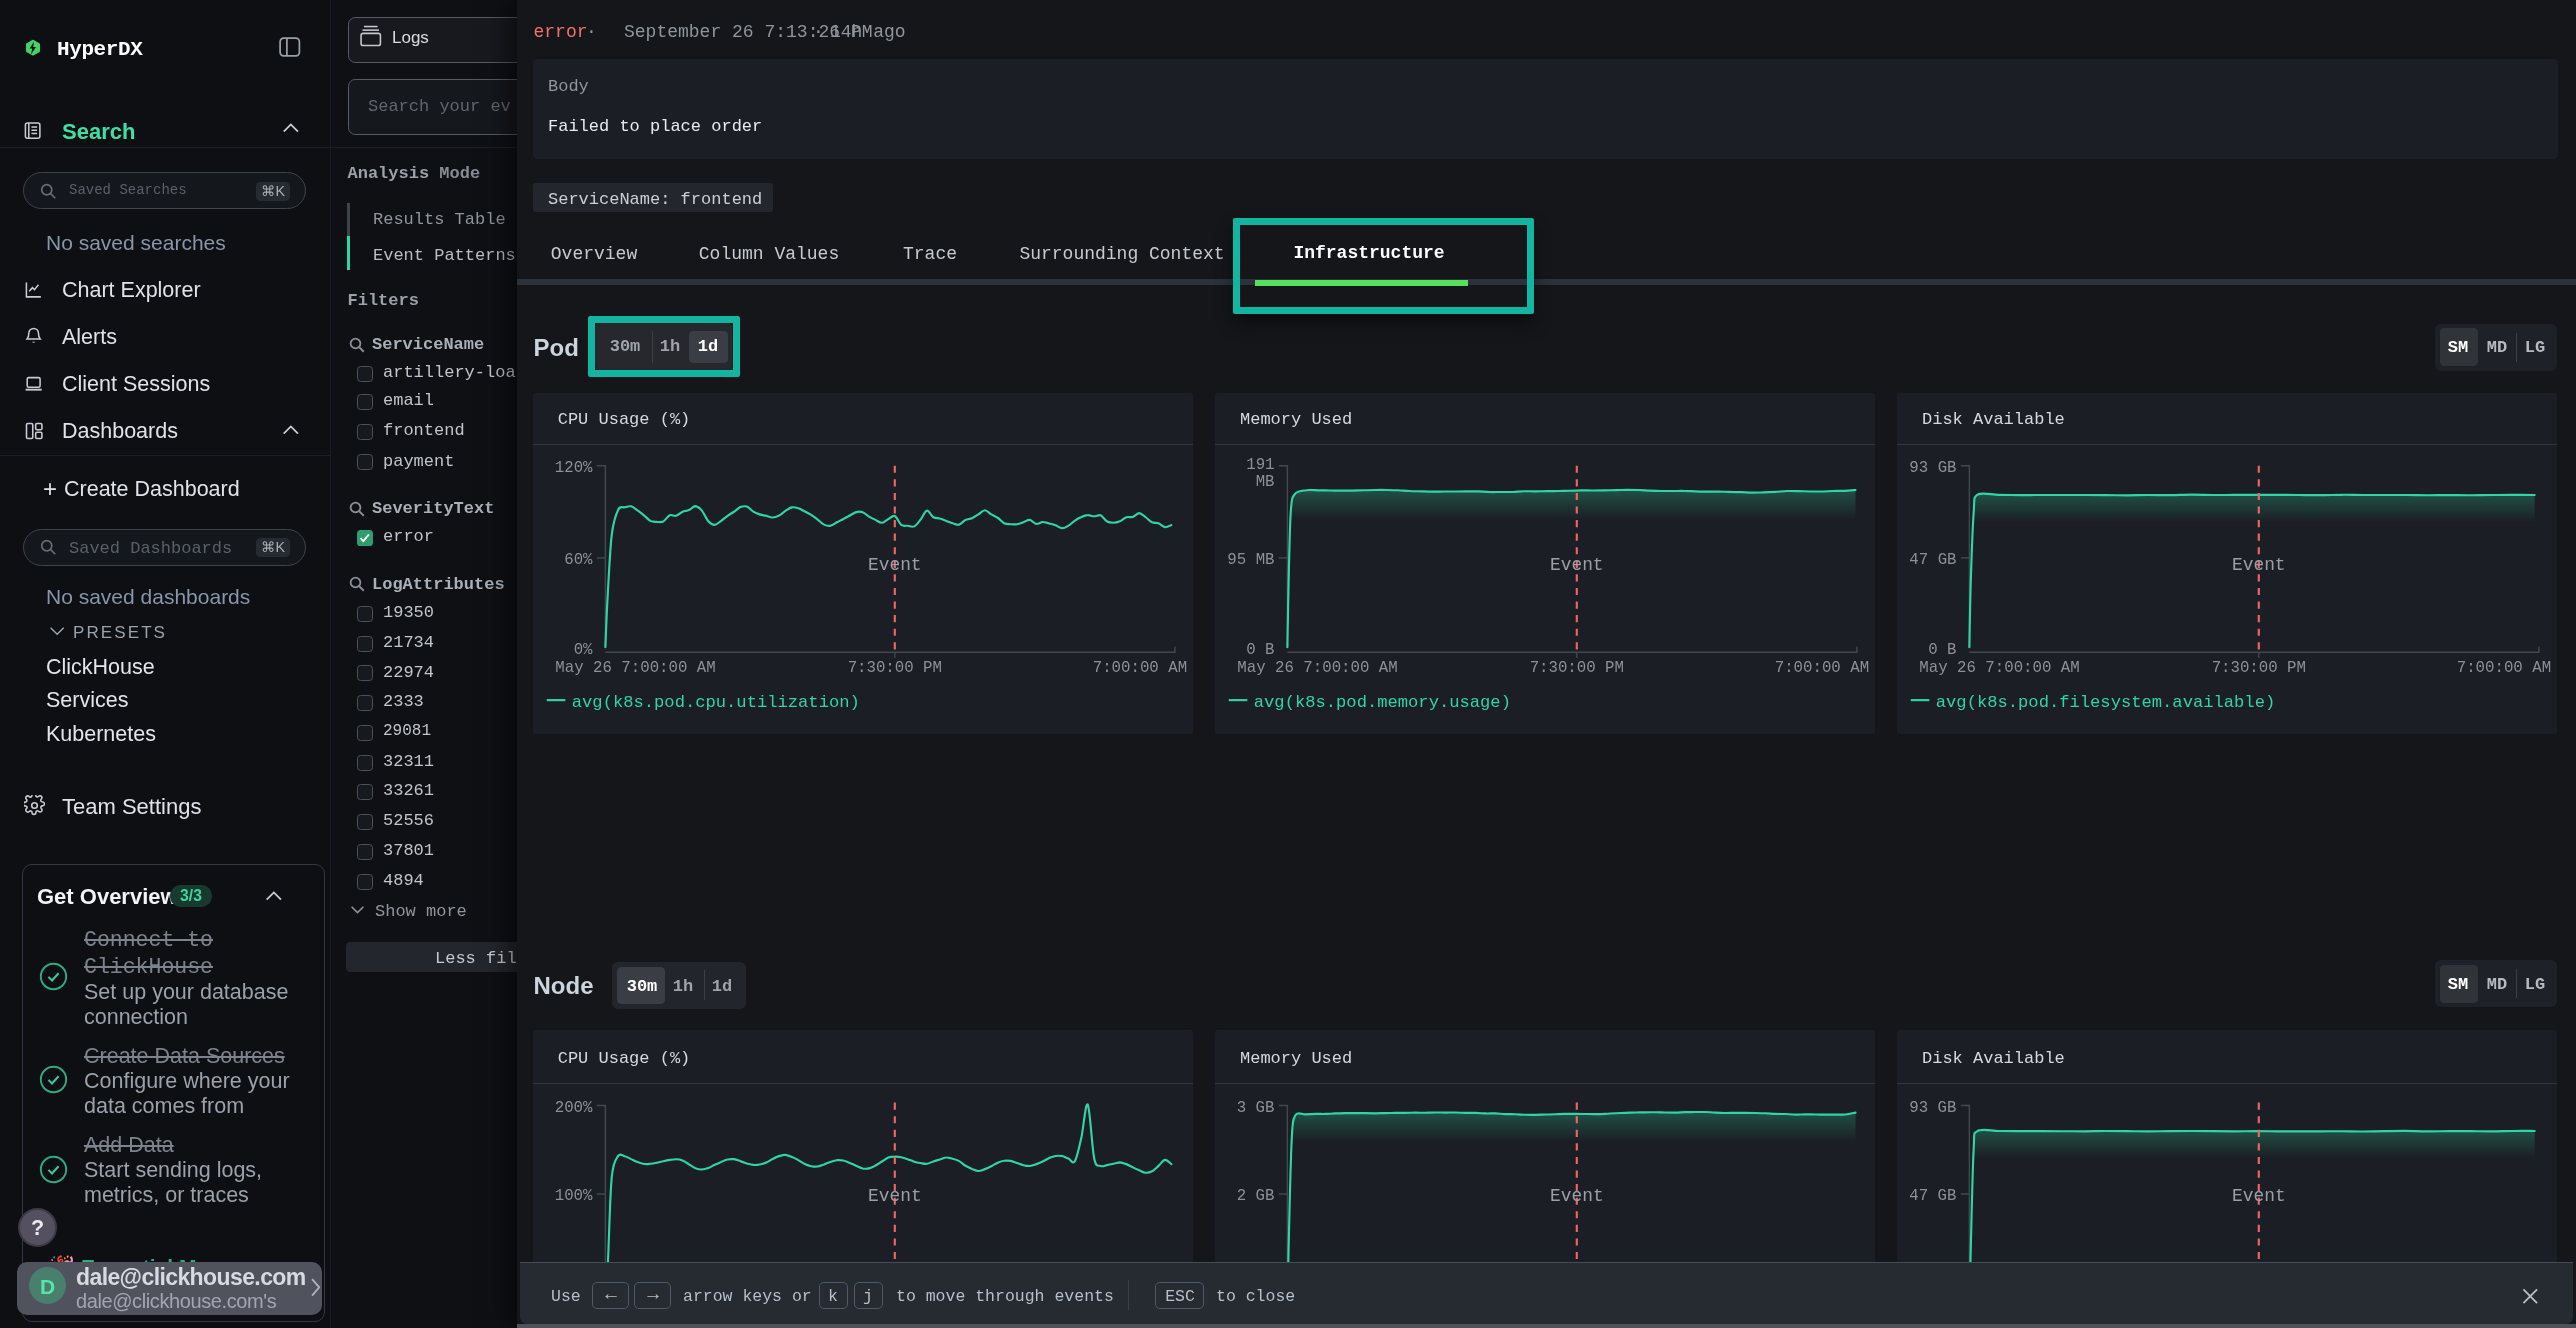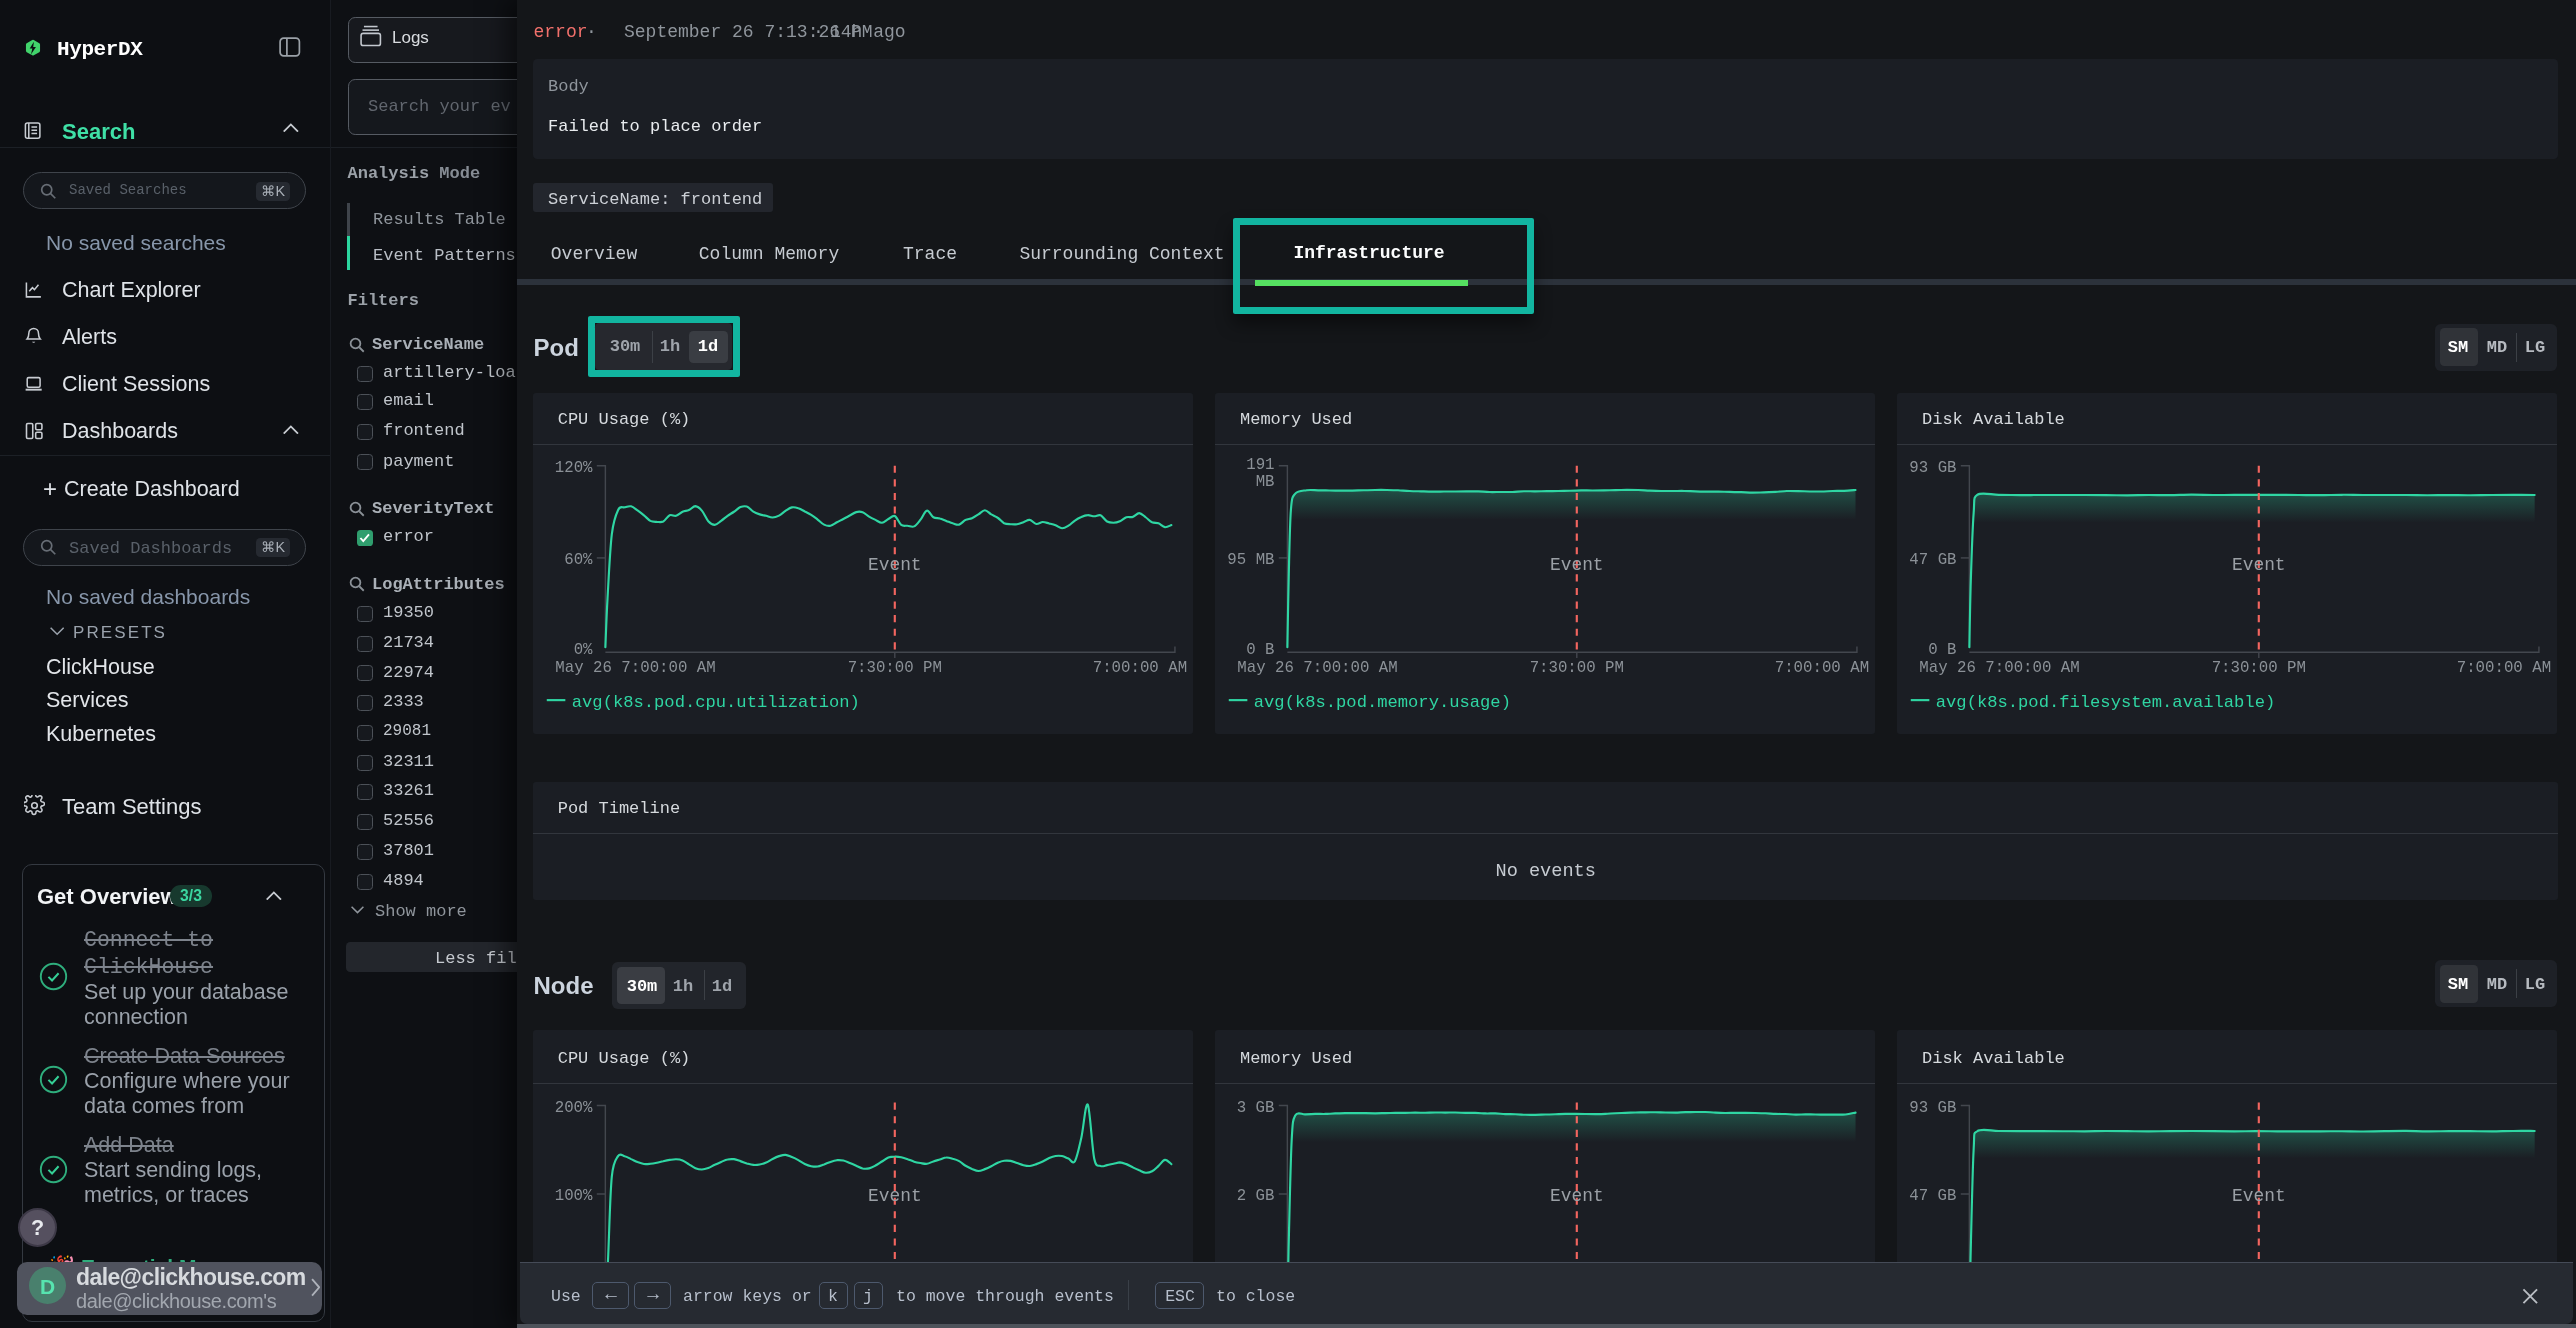--- a/index.html
+++ b/index.html
@@ -221,21 +221,21 @@
 <div class="abs mono" style="left:69px;top:21.5px;font-size:18px;color:#8f959c;">·</div>
     <div class="abs mono" style="left:107px;top:21.5px;font-size:18px;color:#8f959c;white-space:nowrap;">September 26 7:13:26 PM</div>
     <div class="abs mono" style="left:296px;top:21.5px;font-size:18px;color:#8f959c;">·</div>
     <div class="abs mono" style="left:313px;top:21.5px;font-size:18px;color:#8f959c;white-space:nowrap;">14h ago</div>
 <div class="abs" style="left:15.7px;top:59px;width:2025px;height:100px;background:#1b1e24;border-radius:4.3px;"></div>
 <div class="abs mono" style="left:31px;top:77px;font-size:17px;color:#8f959c;">Body</div>
 <div class="abs mono" style="left:31px;top:117px;font-size:17px;color:#e8ebee;">Failed to place order</div>
 <div class="abs" style="left:15.7px;top:183px;width:240px;height:29px;background:#23262d;border-radius:2.9px;"></div>
 <div class="abs mono" style="left:31px;top:190px;font-size:17px;color:#ccd0d6;white-space:nowrap;">ServiceName: frontend</div>
 <div class="abs mono" style="left:77px;top:244px;font-size:18px;color:#c6cbd1;transform:translateX(-50%);white-space:nowrap;">Overview</div>
-<div class="abs mono" style="left:252px;top:244px;font-size:18px;color:#c6cbd1;transform:translateX(-50%);white-space:nowrap;">Column Memory</div>
+<div class="abs mono" style="left:252px;top:244px;font-size:18px;color:#c6cbd1;transform:translateX(-50%);white-space:nowrap;">Column Values</div>
 <div class="abs mono" style="left:413px;top:244px;font-size:18px;color:#c6cbd1;transform:translateX(-50%);white-space:nowrap;">Trace</div>
 <div class="abs mono" style="left:605px;top:244px;font-size:18px;color:#c6cbd1;transform:translateX(-50%);white-space:nowrap;">Surrounding Context</div>
 <div class="abs mono" style="left:852px;top:243px;font-size:18px;font-weight:bold;color:#fcfdfe;transform:translateX(-50%);white-space:nowrap;">Infrastructure</div>
 <div class="abs" style="left:0;top:279px;width:2059px;height:6.4px;background:#2c323b;"></div>
 <div class="abs" style="left:716px;top:218px;width:301px;height:96px;border:7.2px solid #12b5a0;border-radius:2.1px;box-shadow:0 10px 17px rgba(0,0,0,.45);"></div>
 <div class="abs" style="left:738px;top:280px;width:213px;height:5.7px;background:#55e060;"></div>
 <div class="abs sans" style="left:16.5px;top:334px;font-size:24px;font-weight:bold;color:#ccd4de;">Pod</div>
 <div class="abs" style="left:71px;top:316px;width:152px;height:61px;border:7.2px solid #12b5a0;border-radius:2.1px;"></div>
 <div class="abs" style="left:78px;top:323px;width:137px;height:47px;background:#26282e;border-radius:4.3px;"></div>
 <div class="abs mono" style="left:108px;top:337px;font-size:17px;font-weight:bold;color:#9fa4ab;transform:translateX(-50%);">30m</div>
@@ -337,25 +337,20 @@
         <path d="M 506 290 V 298"></path>
       </g>
       <path d="M 101.0 283.0 C 101.3 267.5 102.0 221.3 103.0 190.0 C 104.0 158.7 105.5 115.0 107.0 95.0 C 108.5 75.0 106.2 73.9 112.0 69.7 C 117.8 65.5 132.0 69.7 142.0 69.8 C 152.0 69.8 162.0 70.1 172.0 70.2 C 182.0 70.2 192.0 69.9 202.0 69.9 C 212.0 69.9 222.0 70.0 232.0 70.0 C 242.0 70.0 252.0 69.9 262.0 70.0 C 272.0 70.0 282.0 70.0 292.0 70.1 C 302.0 70.1 312.0 70.4 322.0 70.4 C 332.0 70.3 342.0 70.1 352.0 70.0 C 362.0 70.0 372.0 70.3 382.0 70.2 C 392.0 70.1 402.0 69.5 412.0 69.5 C 422.0 69.5 432.0 69.9 442.0 70.0 C 452.0 70.0 462.0 69.8 472.0 69.8 C 482.0 69.7 492.0 69.7 502.0 69.7 C 512.0 69.7 522.0 69.7 532.0 69.8 C 542.0 69.8 552.0 69.8 562.0 69.9 C 572.0 70.0 582.0 70.3 592.0 70.2 C 602.0 70.2 612.0 69.7 622.0 69.7 C 632.0 69.6 642.0 70.0 652.0 70.0 C 662.0 70.0 672.0 69.9 682.0 69.9 C 692.0 69.9 702.0 69.9 712.0 69.9 C 722.0 70.0 732.0 70.2 742.0 70.3 C 752.0 70.3 762.0 70.1 772.0 70.1 C 782.0 70.1 792.0 70.4 802.0 70.3 C 812.0 70.3 822.0 70.0 832.0 70.0 C 842.0 69.9 852.0 69.8 862.0 69.8 C 872.0 69.8 887.0 69.9 892.0 69.9 L 892.0 283 L 101.0 283 Z" fill="url(#gd1)" stroke="none"></path>
       <path d="M 101.0 283.0 C 101.3 267.5 102.0 221.3 103.0 190.0 C 104.0 158.7 105.5 115.0 107.0 95.0 C 108.5 75.0 106.2 73.9 112.0 69.7 C 117.8 65.5 132.0 69.7 142.0 69.8 C 152.0 69.8 162.0 70.1 172.0 70.2 C 182.0 70.2 192.0 69.9 202.0 69.9 C 212.0 69.9 222.0 70.0 232.0 70.0 C 242.0 70.0 252.0 69.9 262.0 70.0 C 272.0 70.0 282.0 70.0 292.0 70.1 C 302.0 70.1 312.0 70.4 322.0 70.4 C 332.0 70.3 342.0 70.1 352.0 70.0 C 362.0 70.0 372.0 70.3 382.0 70.2 C 392.0 70.1 402.0 69.5 412.0 69.5 C 422.0 69.5 432.0 69.9 442.0 70.0 C 452.0 70.0 462.0 69.8 472.0 69.8 C 482.0 69.7 492.0 69.7 502.0 69.7 C 512.0 69.7 522.0 69.7 532.0 69.8 C 542.0 69.8 552.0 69.8 562.0 69.9 C 572.0 70.0 582.0 70.3 592.0 70.2 C 602.0 70.2 612.0 69.7 622.0 69.7 C 632.0 69.6 642.0 70.0 652.0 70.0 C 662.0 70.0 672.0 69.9 682.0 69.9 C 692.0 69.9 702.0 69.9 712.0 69.9 C 722.0 70.0 732.0 70.2 742.0 70.3 C 752.0 70.3 762.0 70.1 772.0 70.1 C 782.0 70.1 792.0 70.4 802.0 70.3 C 812.0 70.3 822.0 70.0 832.0 70.0 C 842.0 69.9 852.0 69.8 862.0 69.8 C 872.0 69.8 887.0 69.9 892.0 69.9 " fill="none" stroke="#2fd6a3" stroke-width="3" stroke-linejoin="round" stroke-linecap="round"></path>
       <line x1="506" y1="29" x2="506" y2="290" stroke="#f2655f" stroke-width="3" stroke-dasharray="10 9"></line>
       <text x="506" y="175" text-anchor="middle" fill="#9ba0a6" font-family="Liberation Mono" font-size="25">Event</text>
       <line x1="19" y1="357" x2="45" y2="357" stroke="#2fd5a2" stroke-width="3"></line>
       <text x="54" y="367" fill="#2fd5a2" font-family="Liberation Mono" font-size="24">avg(k8s.pod.filesystem.available)</text>
     </svg>
   </div>
-<div class="abs" style="left:15.7px;top:782px;width:2025px;height:118px;background:#1b1e24;border-radius:2.9px;">
-      <div class="abs mono" style="left:25px;top:17px;font-size:17px;color:#d6dade;">Pod Timeline</div>
-      <div class="abs" style="left:0;top:51px;width:2025px;height:1.4px;background:#32363d;"></div>
-      <div class="abs mono" style="left:1013px;top:79px;font-size:18.6px;color:#c6cbd1;transform:translateX(-50%);">No events</div>
-    </div>
 <div class="abs sans" style="left:16.5px;top:972px;font-size:24px;font-weight:bold;color:#ccd4de;">Node</div>
 <div class="abs" style="left:95px;top:962px;width:134px;height:47px;background:#22252b;border-radius:5.7px;"></div>
 <div class="abs" style="left:100px;top:967px;width:48px;height:37px;background:#3a3d43;border-radius:4.3px;"></div>
 <div class="abs mono" style="left:125px;top:977px;font-size:17px;font-weight:bold;color:#fff;transform:translateX(-50%);">30m</div>
 <div class="abs mono" style="left:166px;top:977px;font-size:17px;font-weight:bold;color:#9fa4ab;transform:translateX(-50%);">1h</div>
 <div class="abs" style="left:187px;top:970px;width:1.4px;height:30px;background:#3c4046;"></div>
 <div class="abs mono" style="left:205px;top:977px;font-size:17px;font-weight:bold;color:#9fa4ab;transform:translateX(-50%);">1d</div>
 <div class="abs" style="left:1918px;top:960px;width:122px;height:47px;background:#1e2127;border-radius:5.7px;"></div>
     <div class="abs" style="left:1923px;top:965px;width:38px;height:38px;background:#303338;border-radius:4.3px;"></div>
     <div class="abs mono" style="left:1941px;top:975px;font-size:17px;font-weight:bold;color:#fff;transform:translateX(-50%);">SM</div>

